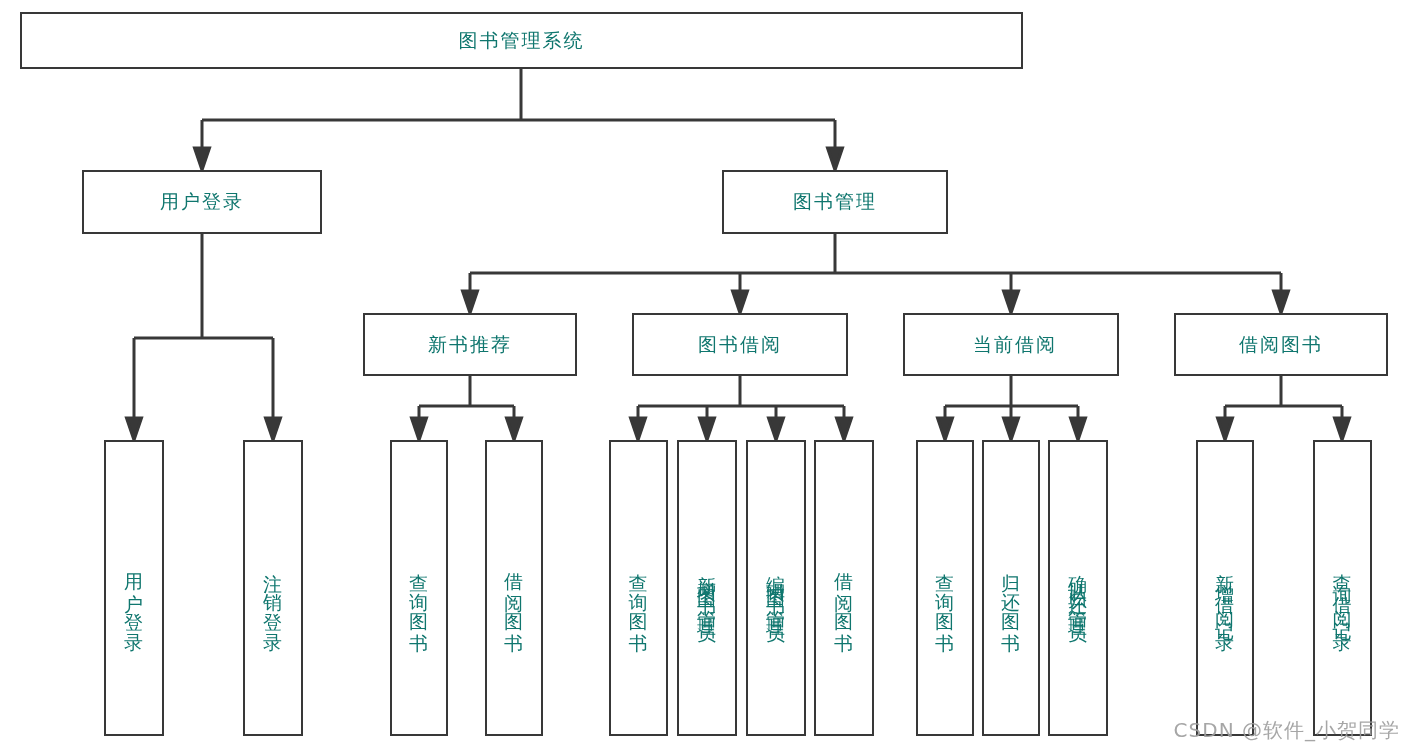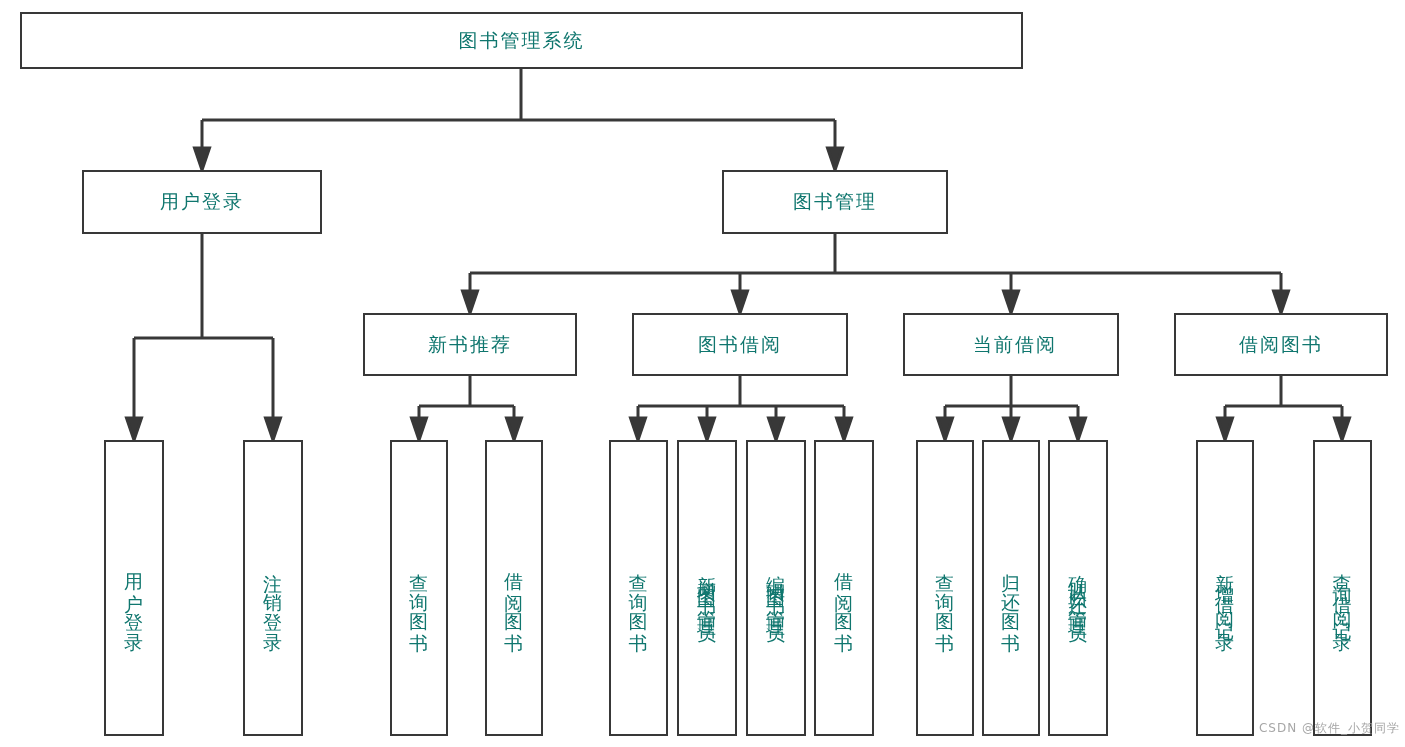--- a/index.html
+++ b/index.html
@@ -27,23 +27,23 @@
     text-orientation:mixed;
     letter-spacing:20px;
     margin-bottom:-20px;
     line-height:1;
     white-space:nowrap;
   }
   .node.v.mid span{letter-spacing:12px;margin-bottom:-12px;}
   .node.v.dense span{letter-spacing:7px;margin-bottom:-7px;}
   #watermark{
     position:absolute;
-    right:5px;bottom:10px;
+    right:5px;bottom:3px;
     z-index:3;
-    font-size:12px;
+    font-size:20px;
     color:rgba(158,158,158,0.92);
     letter-spacing:1px;
     white-space:nowrap;
   }
 </style>
 </head>
 <body>
 
 <div id="stage">
 

